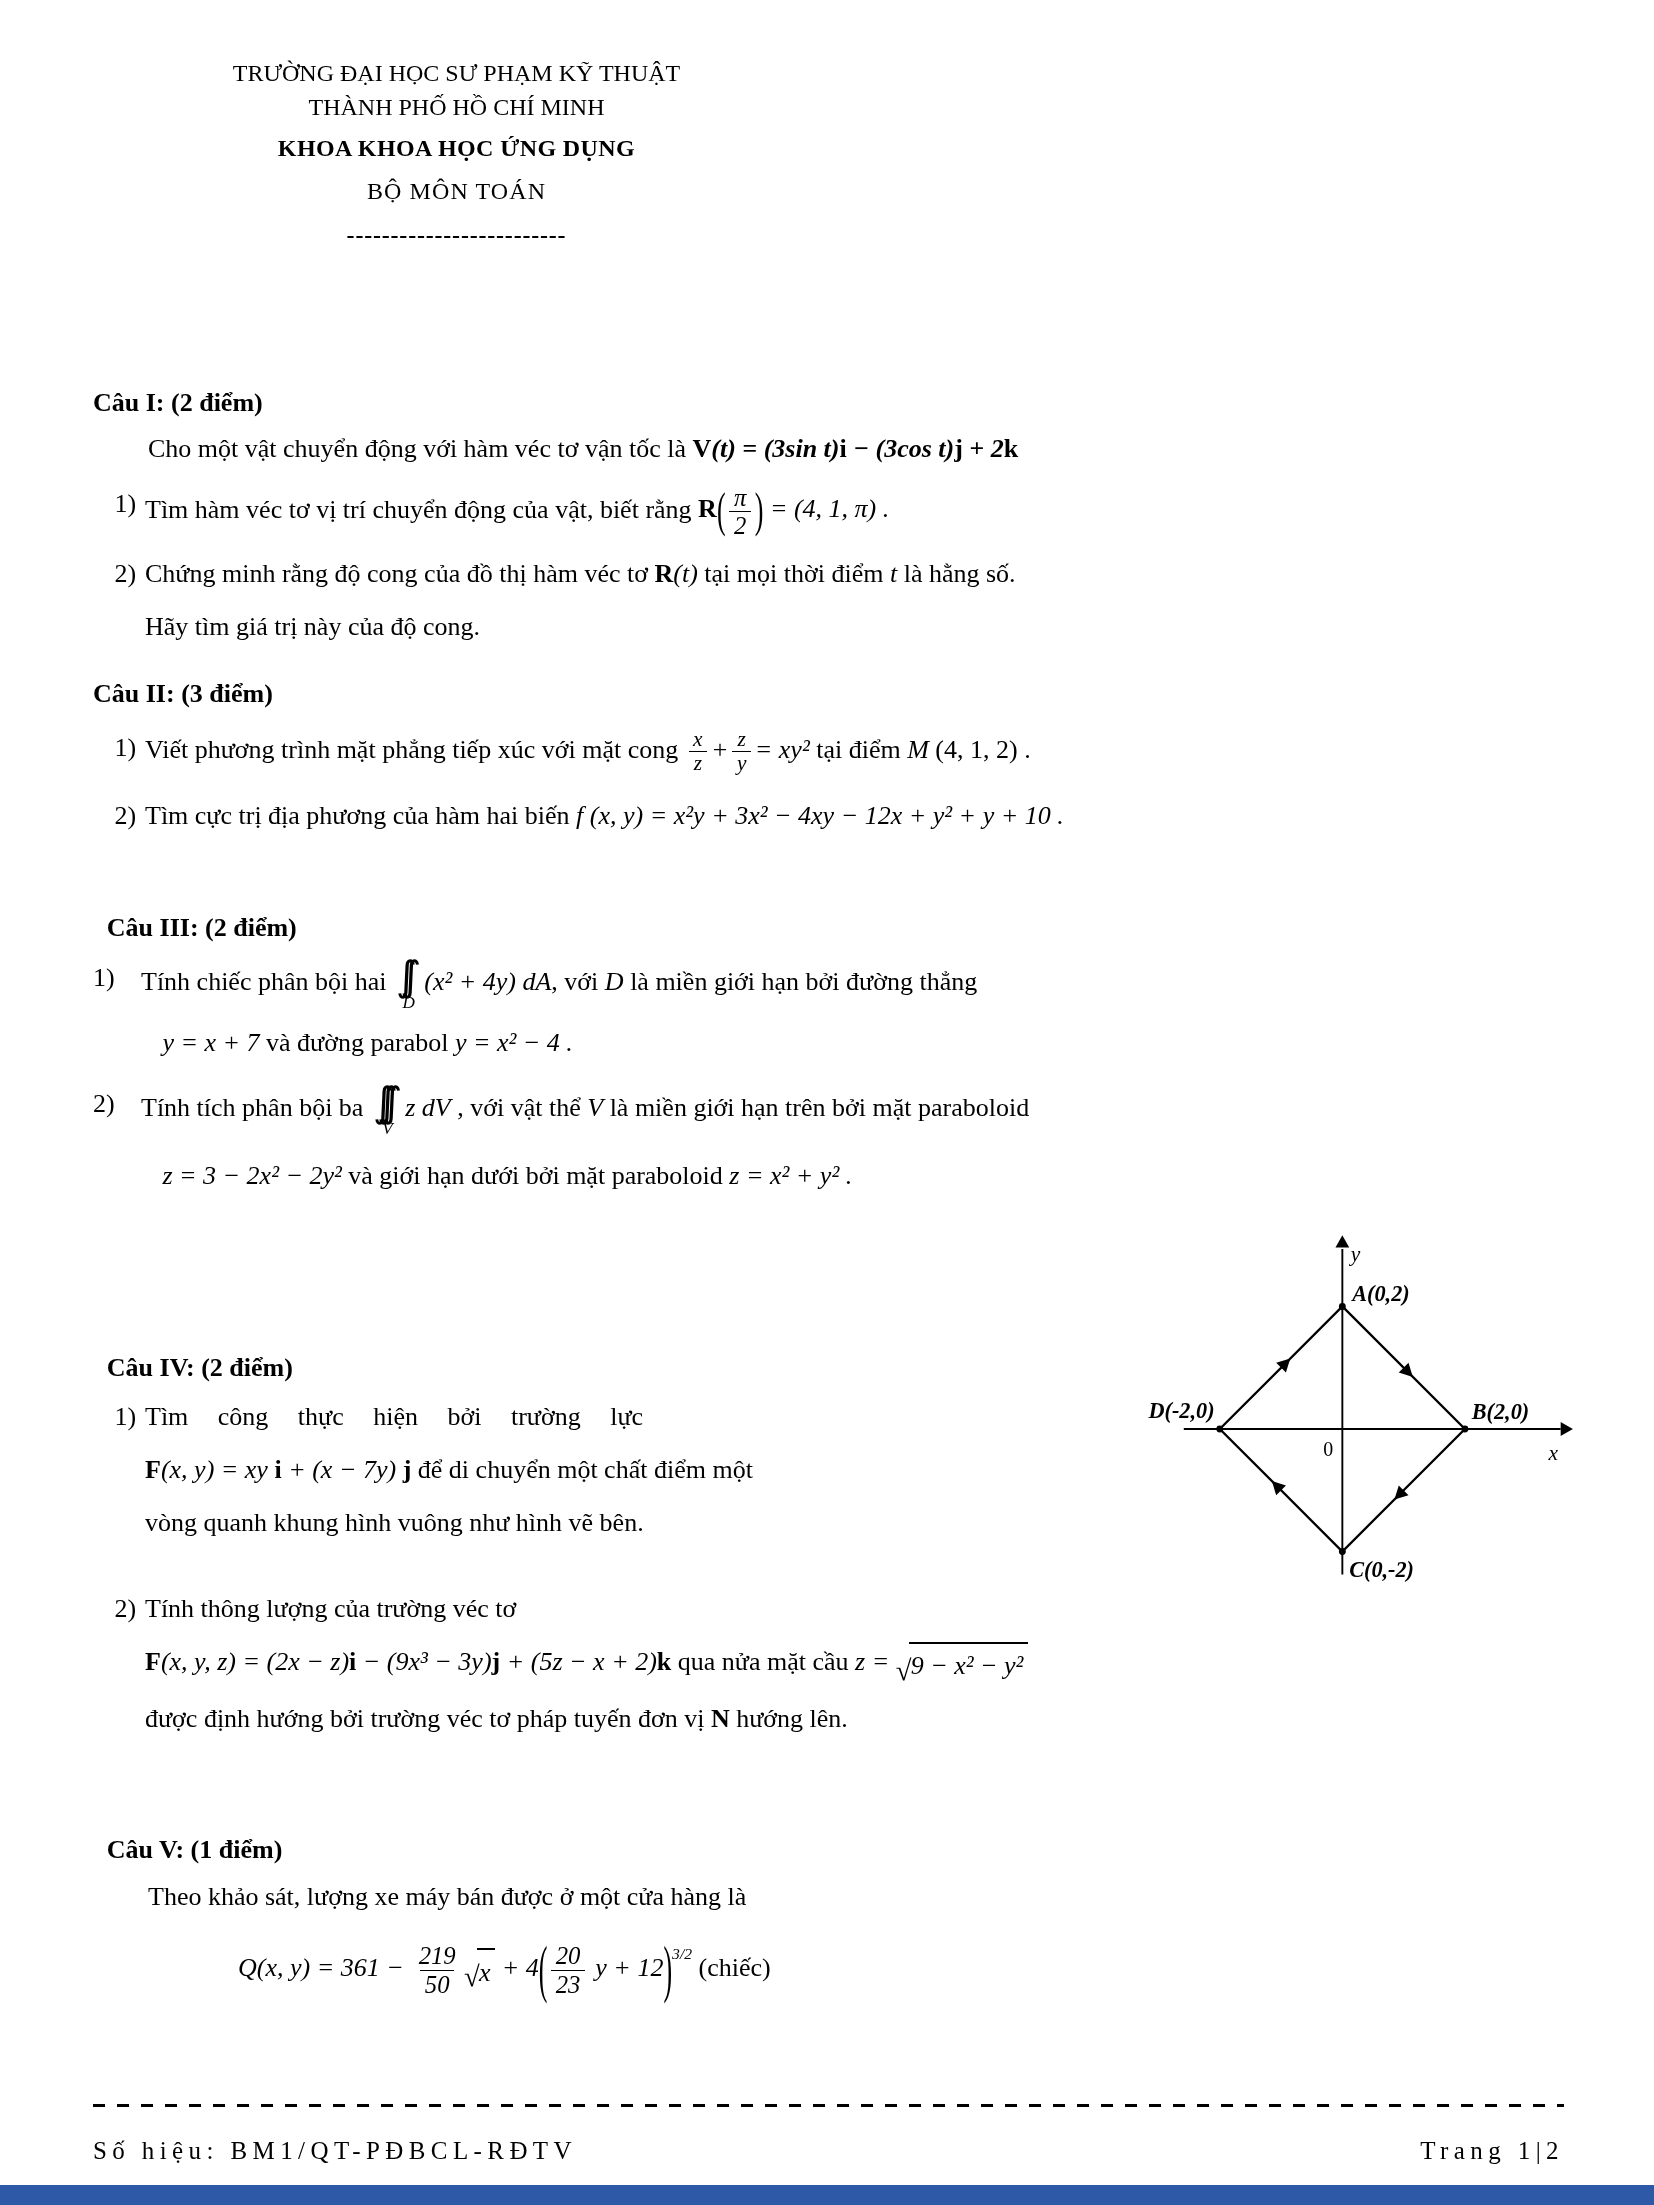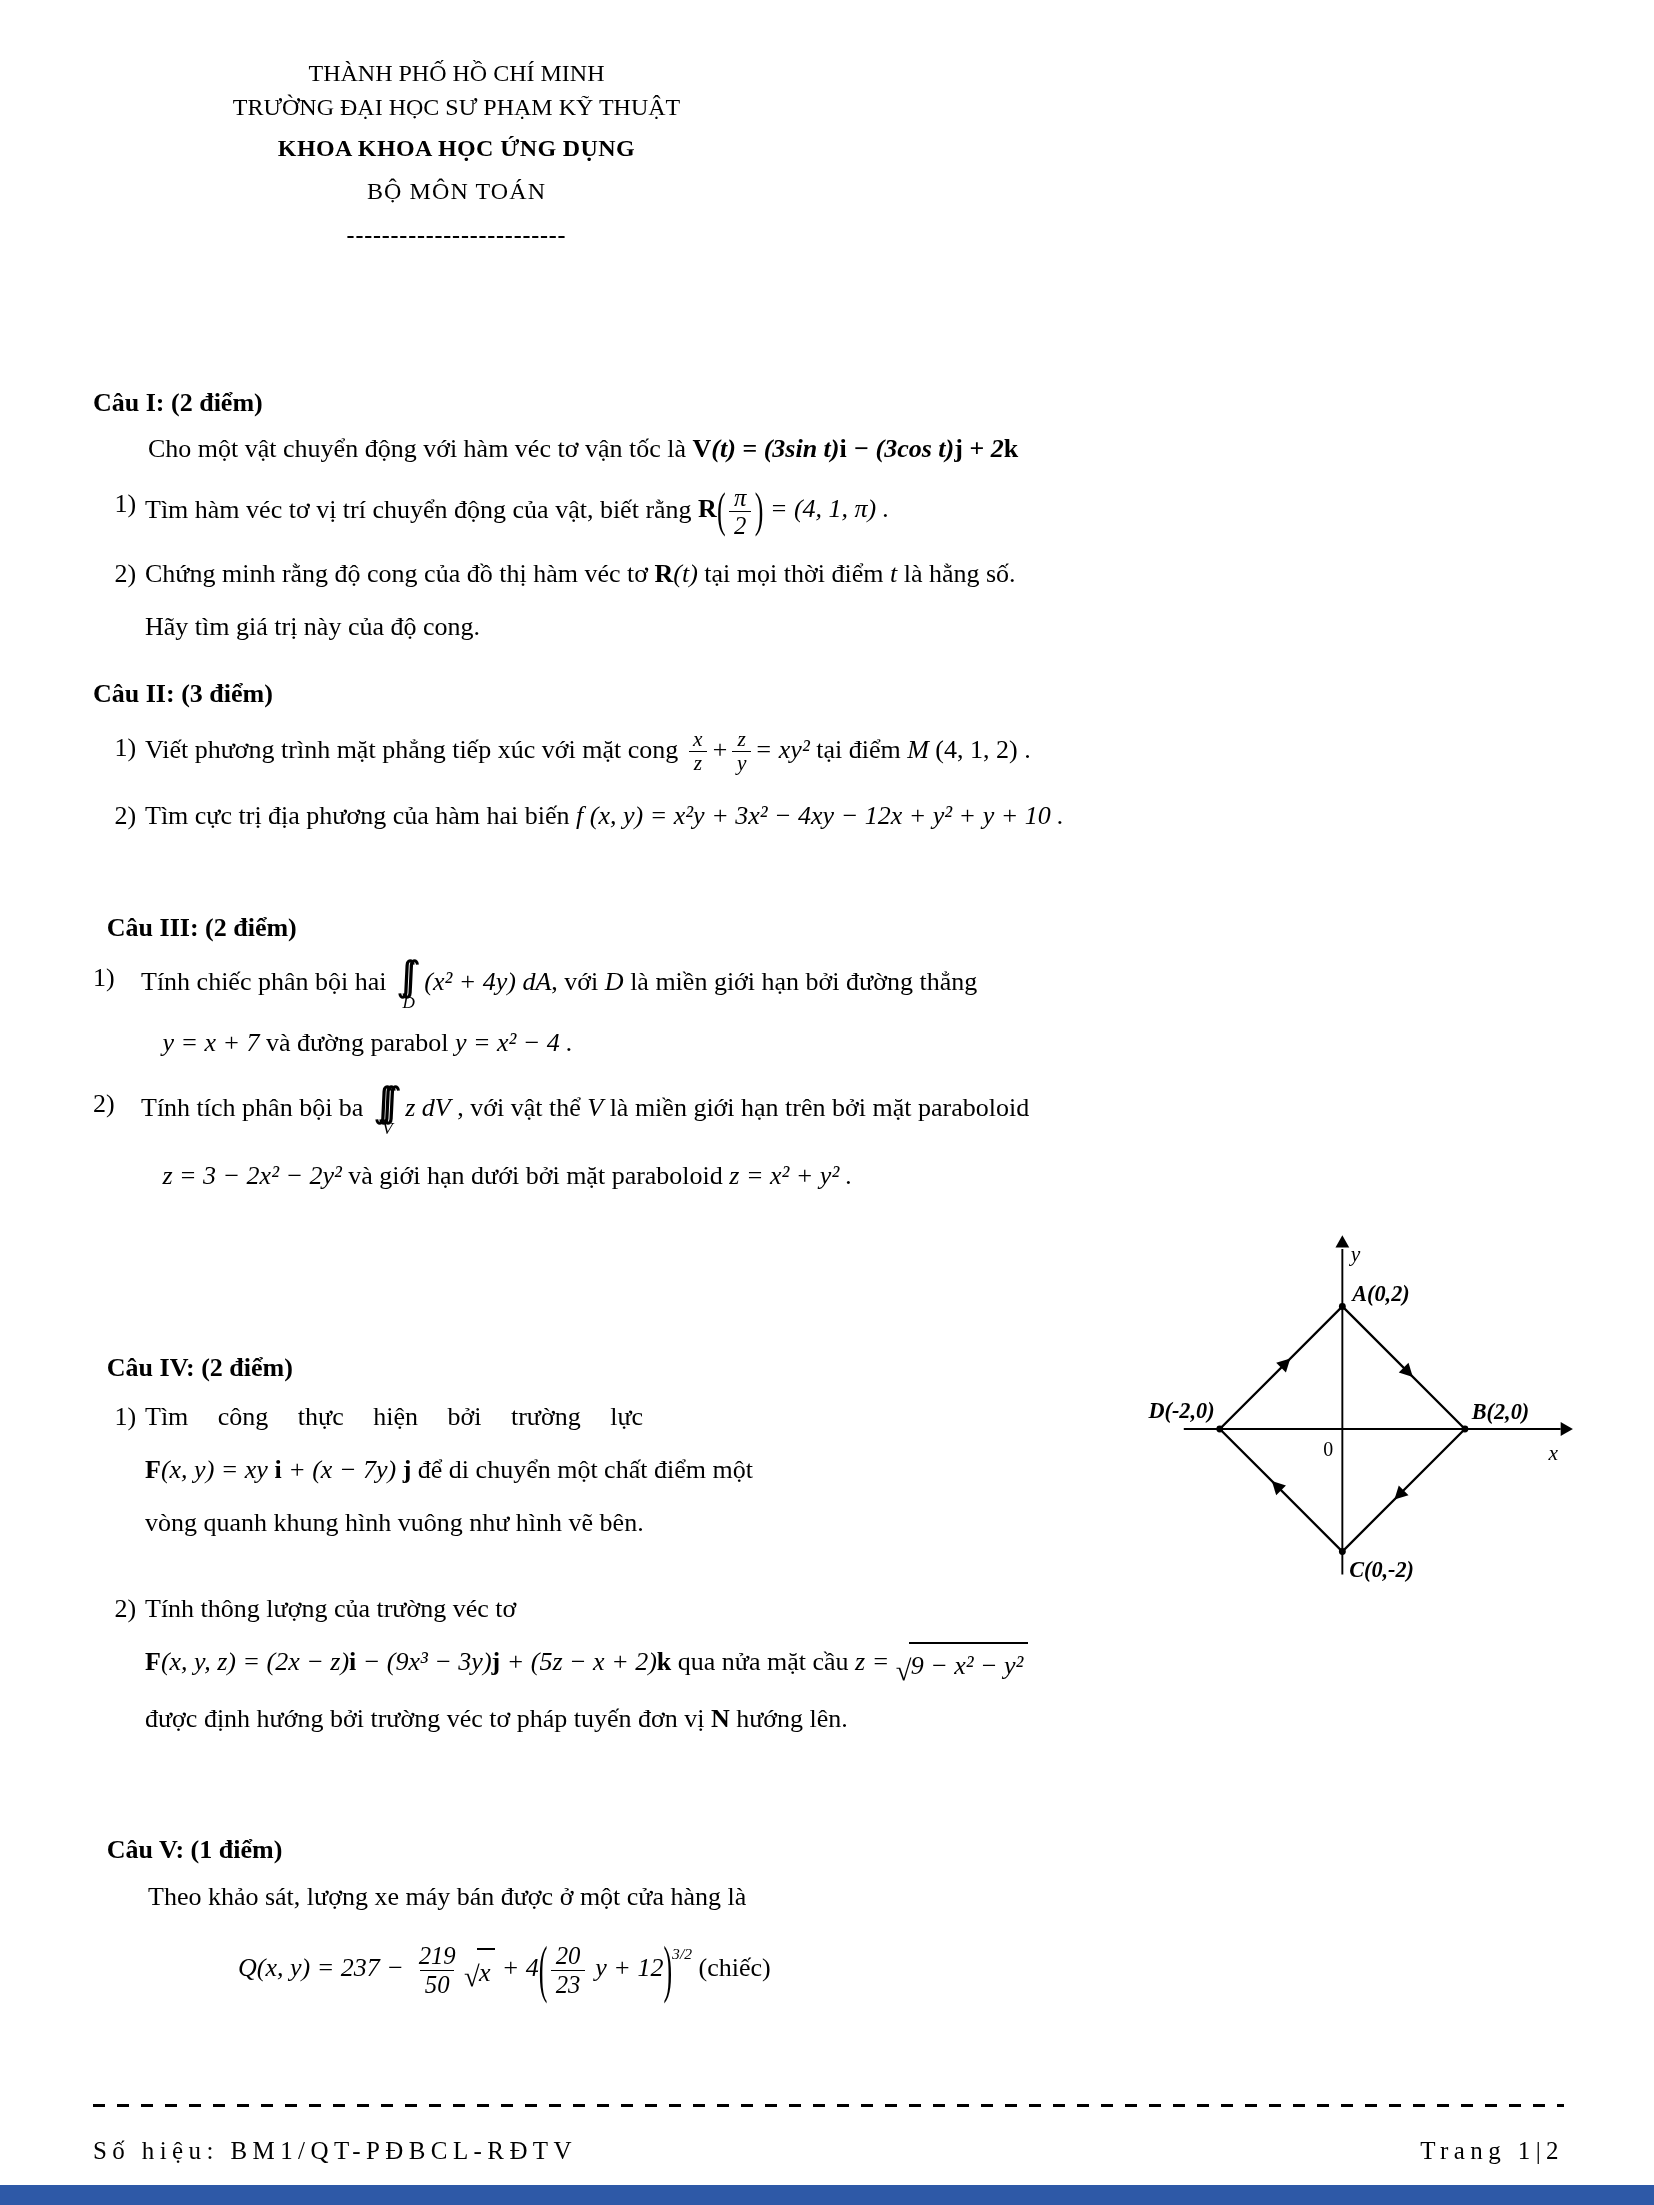--- a/index.html
+++ b/index.html
@@ -83,22 +83,22 @@
   .svg-origin { font-size:26px; }
 </style>
 </head>
 <body>
 
 <div class="page">
   <div class="content">
 
     <div class="header">
       <div class="h-left">
+        <div>TRƯỜNG ĐẠI HỌC SƯ PHẠM KỸ THUẬT</div>
         <div>THÀNH PHỐ HỒ CHÍ MINH</div>
-        <div>TRƯỜNG ĐẠI HỌC SƯ PHẠM KỸ THUẬT</div>
         <div class="h-khoa">KHOA KHOA HỌC ỨNG DỤNG</div>
         <div class="h-bomon">BỘ MÔN TOÁN</div>
         <div class="h-dash">-------------------------</div>
       </div>
     </div>
 
     <section class="q" style="margin-top:130px;font-family:Liberation Serif, serif;">
       <div class="qh">Câu I: (2 điểm)</div>
       <div class="q-intro"><span>Cho một vật chuyển động với hàm véc tơ vận tốc là </span><span class="fbold"><span class="vec">V</span><span class="mi">(t) = (3sin t)</span><span class="vec">i</span><span class="mi"> − (3cos t)</span><span class="vec">j</span><span class="mi"> + 2</span><span class="vec">k</span></span></div>
 
@@ -218,21 +218,21 @@
                 <span class="sqrt-rad">9 − x² − y²</span>
               </span></div>
           <div class="iline2"><span>được định hướng bởi trường véc tơ pháp tuyến đơn vị </span><span class="vec">N</span><span> hướng lên.</span></div>
         </span>
       </div>
     </section>
 
     <section class="q" style="margin-top:92px;">
       <div class="qh" style="padding-left:13.8px;">Câu V: (1 điểm)</div>
       <div class="cau5-intro">Theo khảo sát, lượng xe máy bán được ở một cửa hàng là</div>
-      <div class="cau5-formula"><span class="mi">Q(x, y) = 237 − </span><span class="frac frac-lg">
+      <div class="cau5-formula"><span class="mi">Q(x, y) = 361 − </span><span class="frac frac-lg">
             <span class="fn">219</span>
             <span class="fd">50</span>
           </span><span class="sqrt">
             <span class="sqrt-sign">√</span>
             <span class="sqrt-rad">x</span>
           </span><span class="mi"> + 4</span><span class="bp2">(</span><span class="frac frac-lg">
             <span class="fn">20</span>
             <span class="fd">23</span>
           </span><span class="mi"> y + 12</span><span class="bp2">)</span><sup class="exp">3/2</sup><span>  (chiếc)</span></div>
     </section>

